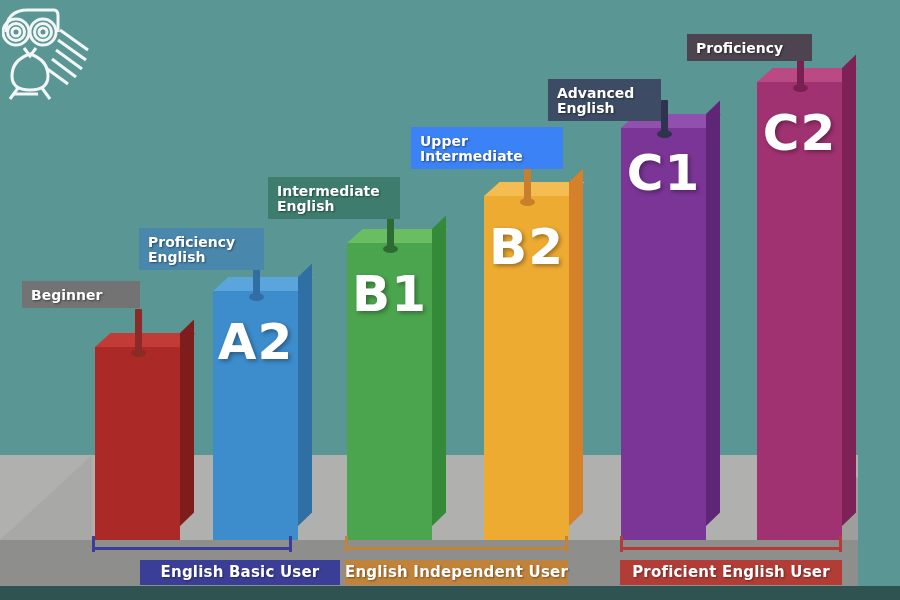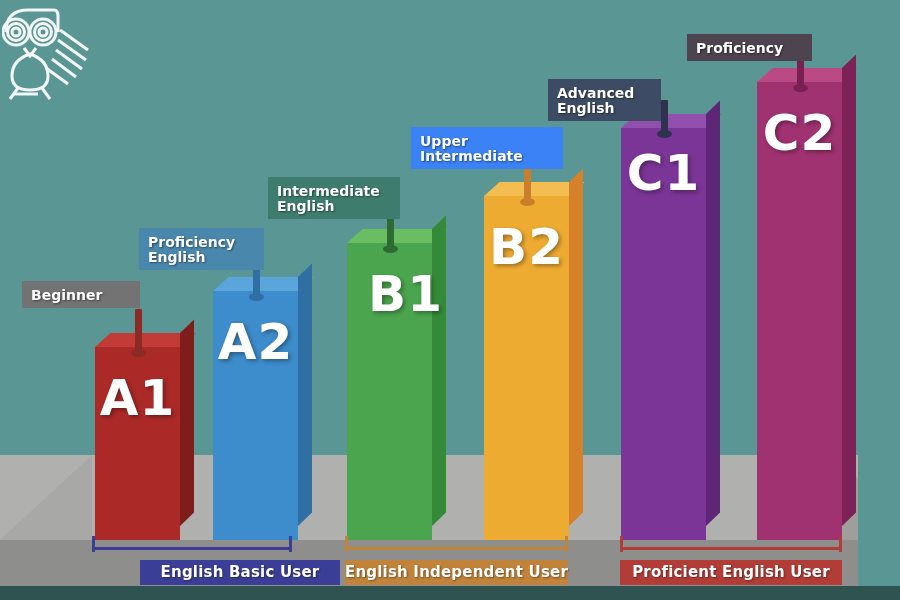--- a/index.html
+++ b/index.html
@@ -218,40 +218,39 @@
   <div id="platform-bevel"></div>
   <div id="platform-right"></div>
   <div id="platform-front"></div>
   <div id="baseline-strip"></div>
 
   <div id="bars-layer">
       <div class="bar" style="left: 95px; width: 85px; height: 193px; top: 347px;">
         <div class="bar-top" style="background: rgb(195, 59, 54);"></div>
         <div class="bar-side" style="background: rgb(126, 29, 28);"></div>
         <div class="bar-face" style="background: rgb(171, 42, 40);"></div>
-        <div class="bar-label" style="font-size: 50px; top: 22px;">A1</div>
       </div>
       <div class="pole" style="left: 135px; top: 309px; height: 44px; background: rgb(140, 42, 38);"></div>
       <div class="pole-knob" style="left: 131px; top: 349px; background: rgb(140, 42, 38);"></div>
       <div class="sign" style="left: 22px; top: 281px; width: 118px; background: #737373;">Beginner</div>
       <div class="bar" style="left: 213px; width: 85px; height: 249px; top: 291px;">
         <div class="bar-top" style="background: rgb(90, 165, 220);"></div>
         <div class="bar-side" style="background: rgb(47, 111, 163);"></div>
         <div class="bar-face" style="background: rgb(61, 140, 203);"></div>
         <div class="bar-label" style="font-size: 50px; top: 22px;">A2</div>
       </div>
       <div class="pole" style="left: 253px; top: 251px; height: 46px; background: rgb(47, 111, 163);"></div>
       <div class="pole-knob" style="left: 249px; top: 293px; background: rgb(47, 111, 163);"></div>
       <div class="sign" style="left: 139px; top: 228px; width: 125px; background: rgb(74, 135, 173);">Proficiency
 English</div>
       <div class="bar" style="left: 347px; width: 85px; height: 297px; top: 243px;">
         <div class="bar-top" style="background: rgb(107, 189, 99);"></div>
         <div class="bar-side" style="background: rgb(53, 138, 57);"></div>
         <div class="bar-face" style="background: rgb(75, 165, 78);"></div>
-        <div class="bar-label" style="font-size: 50px; top: 22px; padding-left: 16px;">B1</div>
+        <div class="bar-label" style="font-size: 50px; top: 22px;">B1</div>
       </div>
       <div class="pole" style="left: 387px; top: 198px; height: 51px; background: rgb(45, 107, 51);"></div>
       <div class="pole-knob" style="left: 383px; top: 245px; background: rgb(45, 107, 51);"></div>
       <div class="sign" style="left: 268px; top: 177px; width: 132px; background: rgb(62, 125, 109);">Intermediate
 English</div>
       <div class="bar" style="left: 484px; width: 85px; height: 344px; top: 196px;">
         <div class="bar-top" style="background: rgb(243, 189, 81);"></div>
         <div class="bar-side" style="background: rgb(212, 129, 42);"></div>
         <div class="bar-face" style="background: rgb(238, 171, 50);"></div>
         <div class="bar-label" style="font-size: 50px; top: 22px;">B2</div>

